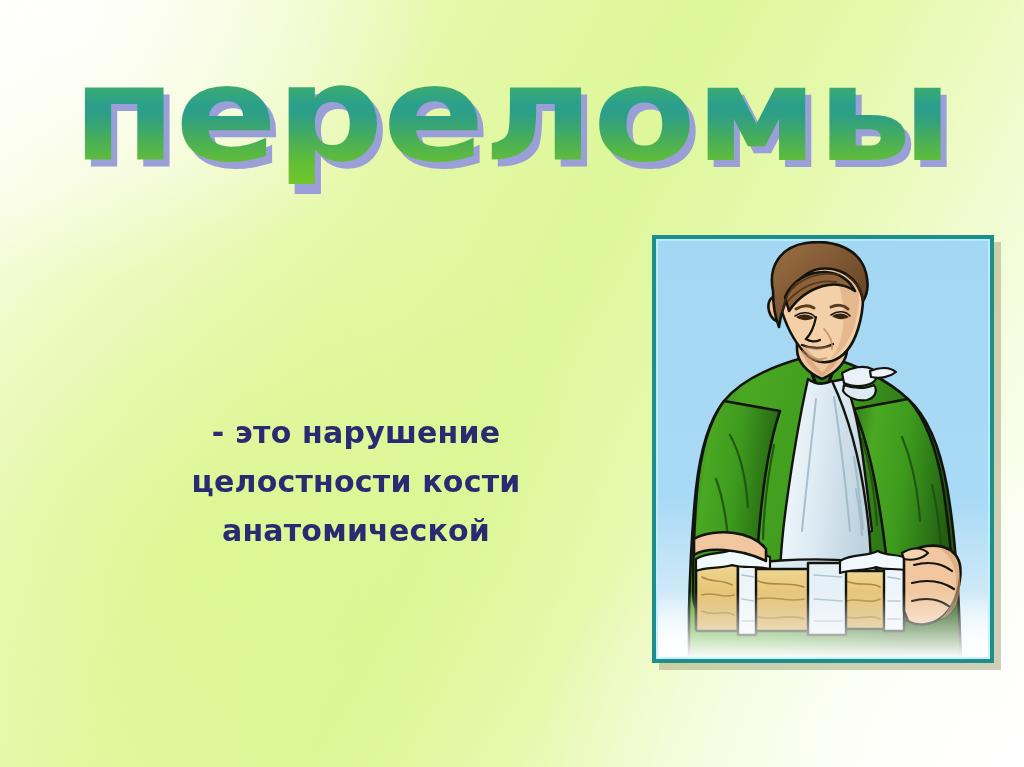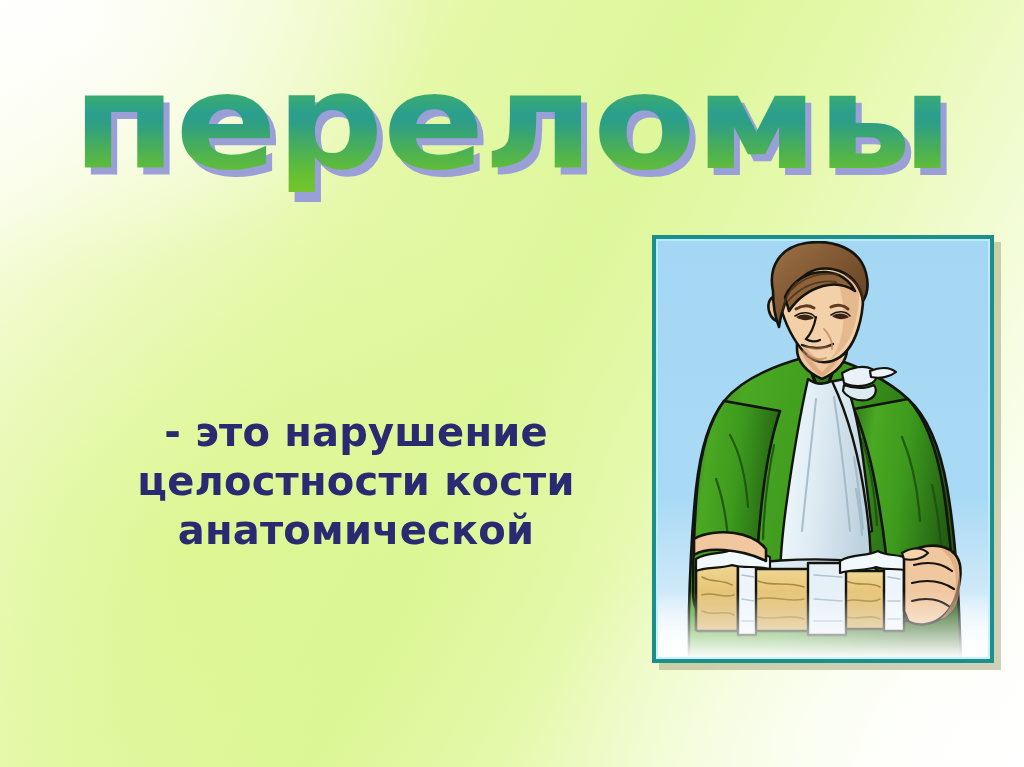--- a/index.html
+++ b/index.html
@@ -38,21 +38,21 @@
       radial-gradient(ellipse 70% 80% at 18% 72%, rgba(214,246,133,.55) 0%, rgba(214,246,133,0) 62%),
       radial-gradient(ellipse 60% 55% at 95% 97%, rgba(255,255,255,.85) 0%, rgba(255,255,255,0) 70%),
       radial-gradient(ellipse 55% 50% at 4% 2%, rgba(255,255,255,.9) 0%, rgba(255,255,255,0) 70%);
     pointer-events: none;
   }
 
   
   .title-wrap {
     position: absolute;
     left: 0;
-    top: 52px;
+    top: 44px;
     width: 948px;
     height: 150px;
     z-index: 4;
   }
   .title-shadow,
   .title-main {
     position: absolute;
     left: 0;
     top: 0;
     width: 1024px;
@@ -92,21 +92,21 @@
   
   .body-text {
     position: absolute;
     left: 96px;
     top: 408px;
     width: 520px;
     text-align: center;
     color: #292a72;
     font-family: "DejaVu Sans", sans-serif;
     font-weight: 700;
-    font-size: 40px;
+    font-size: 30px;
     line-height: 49px;
     letter-spacing: 0.2px;
     z-index: 3;
   }
   .body-text .line { display: block; white-space: nowrap; }
 
   
   .pic-frame {
     position: absolute;
     left: 652px;

